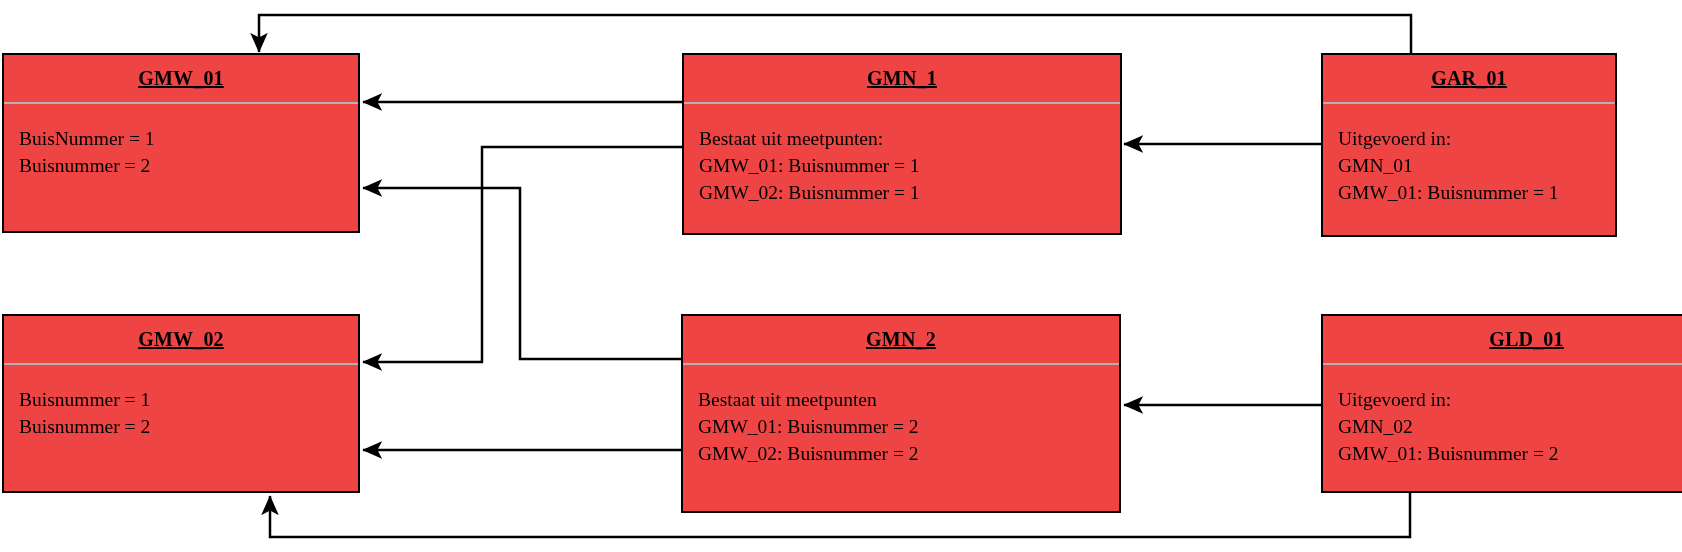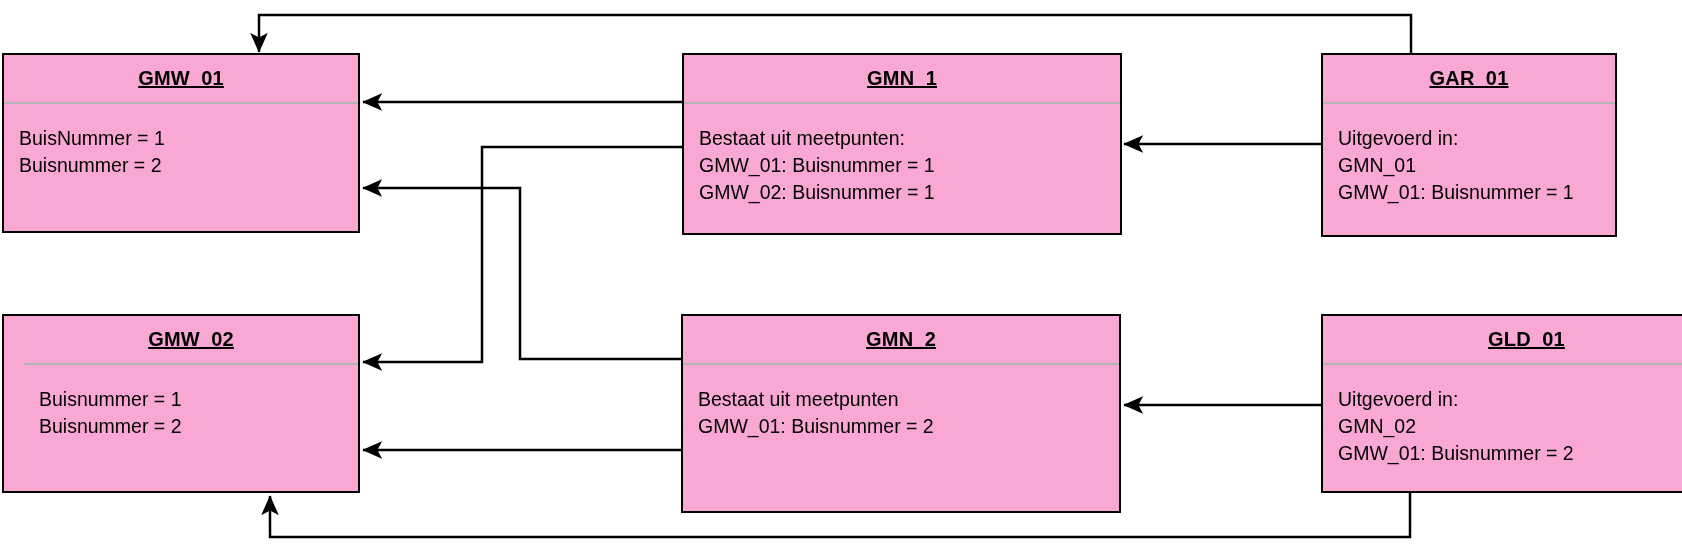--- a/index.html
+++ b/index.html
@@ -20,22 +20,23 @@
     left: 0;
     top: 0;
     width: 1682px;
     height: 552px;
     pointer-events: none;
   }
   .box {
     position: absolute;
     box-sizing: border-box;
     border: 2px solid #000000;
-    background: #f9a8d4;
+    background: #ef4444;
     color: #000000;
+    font-family: Liberation Serif, serif;
   }
   .box-title {
     box-sizing: border-box;
     height: 49px;
     border-bottom: 2px solid #b3b3b3;
     display: flex;
     align-items: center;
     justify-content: center;
     font-size: 20px;
     font-weight: bold;
@@ -92,33 +93,34 @@
 
   <div class="box" style="left:1321px; top:53px; width:296px; height:184px;">
     <div class="box-title">GAR_01</div>
     <div class="box-body">
       <div>Uitgevoerd in:</div>
       <div>GMN_01</div>
       <div>GMW_01: Buisnummer = 1</div>
     </div>
   </div>
 
-  <div class="box" style="left:2px; top:314px; width:358px; height:179px;padding-left:20px;">
+  <div class="box" style="left:2px; top:314px; width:358px; height:179px;">
     <div class="box-title">GMW_02</div>
     <div class="box-body">
       <div>Buisnummer = 1</div>
       <div>Buisnummer = 2</div>
     </div>
   </div>
 
   <div class="box" style="left:681px; top:314px; width:440px; height:199px;">
     <div class="box-title">GMN_2</div>
     <div class="box-body">
       <div>Bestaat uit meetpunten</div>
       <div>GMW_01: Buisnummer = 2</div>
+      <div>GMW_02: Buisnummer = 2</div>
     </div>
   </div>
 
   <div class="box" style="left:1321px; top:314px; width:411px; height:179px;">
     <div class="box-title">GLD_01</div>
     <div class="box-body">
       <div>Uitgevoerd in:</div>
       <div>GMN_02</div>
       <div>GMW_01: Buisnummer = 2</div>
     </div>

